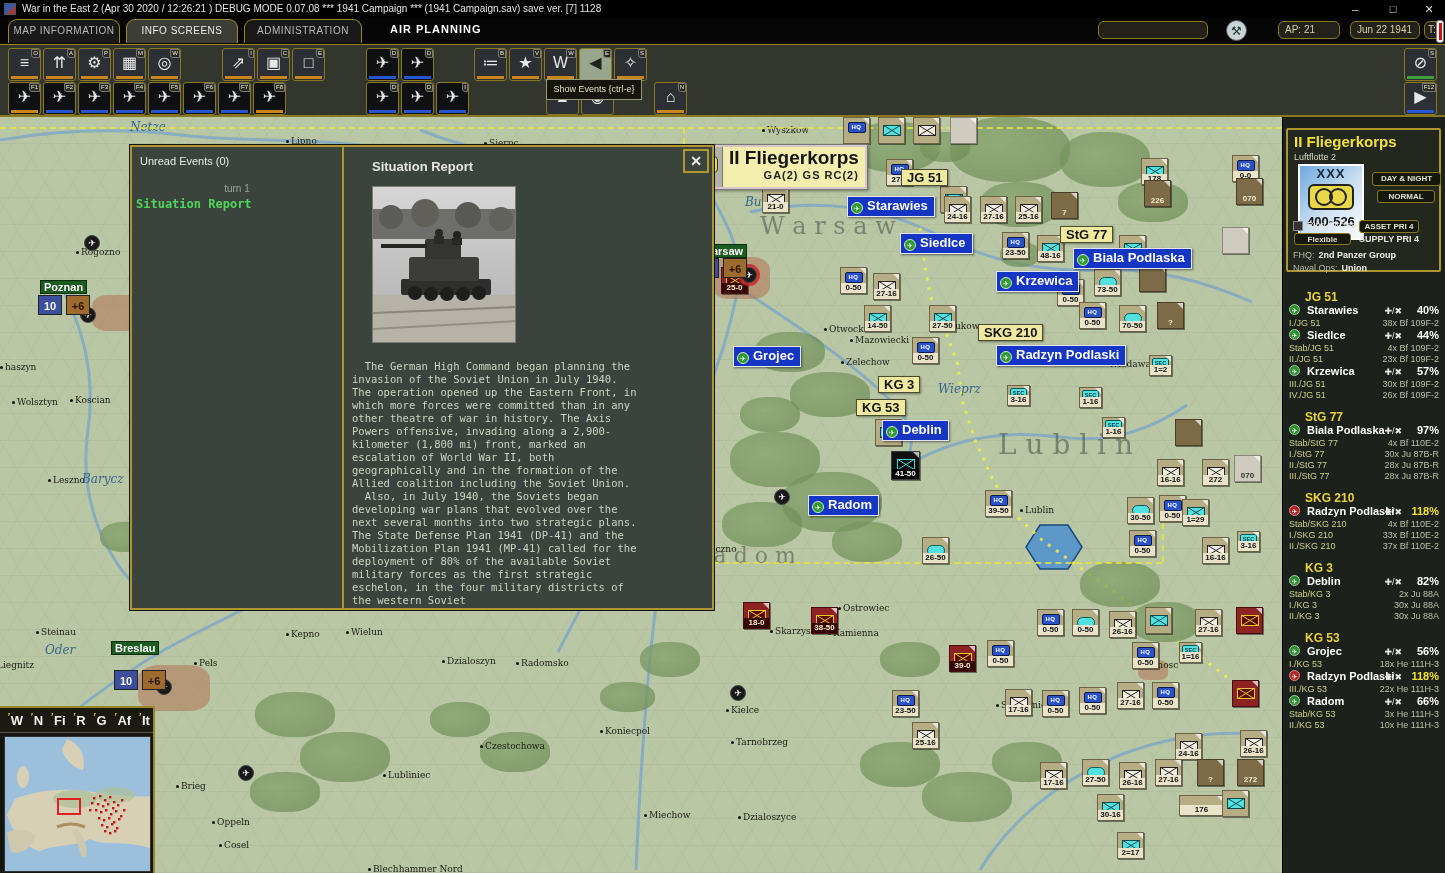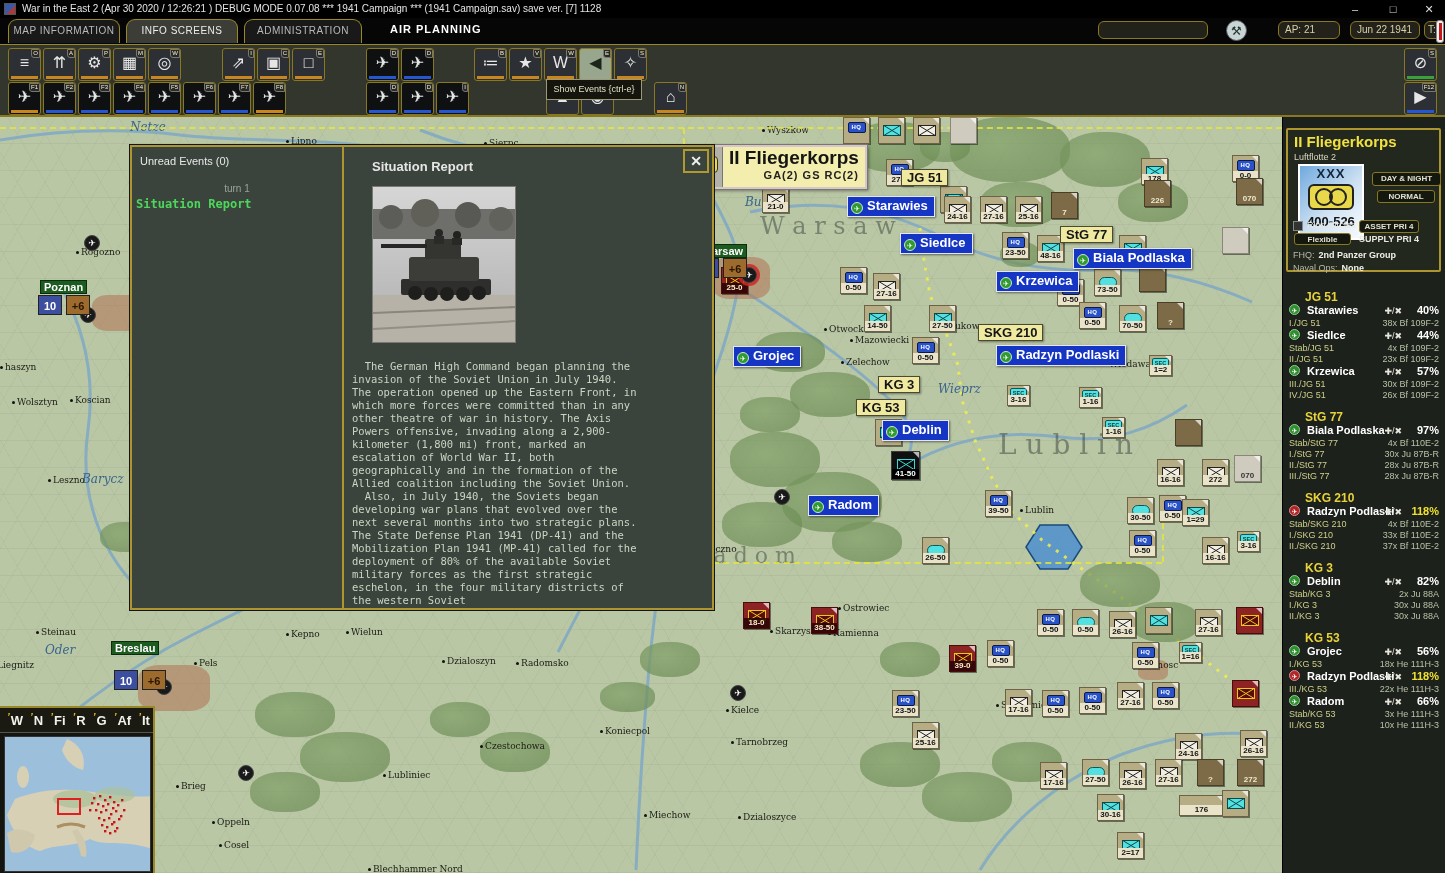--- a/index.html
+++ b/index.html
@@ -1053,21 +1053,21 @@
         <div class="cv2">400-526</div>
       </div>
       <div class="sb-btn" id="btn-day">DAY &amp; NIGHT</div>
       <div class="sb-btn" id="btn-normal">NORMAL</div>
       <div id="sb-ring"></div>
       <div id="sb-ring-label">Ring Circles</div>
       <div class="sb-btn" id="btn-asset">ASSET PRI 4</div>
       <div class="sb-btn" id="btn-flex">Flexible</div>
       <div id="sb-supply">SUPPLY PRI 4</div>
       <div class="sb-kv" id="sb-fhq"><span>FHQ:</span><b>2nd Panzer Group</b></div>
-      <div class="sb-kv" id="sb-naval"><span>Naval Ops:</span><b>None</b></div>
+      <div class="sb-kv" id="sb-naval"><span>Naval Ops:</span><b>Union</b></div>
     </div>
     <div id="sb-groups">
         <div class="sb-group">
           <div class="sb-ghead">JG 51</div>
           <div class="sb-base">
             <span class="dot green">✈</span>
             <span class="bn">Starawies</span>
             <span class="tg">✚/✖</span>
             <span class="pct">40%</span>
           </div>

